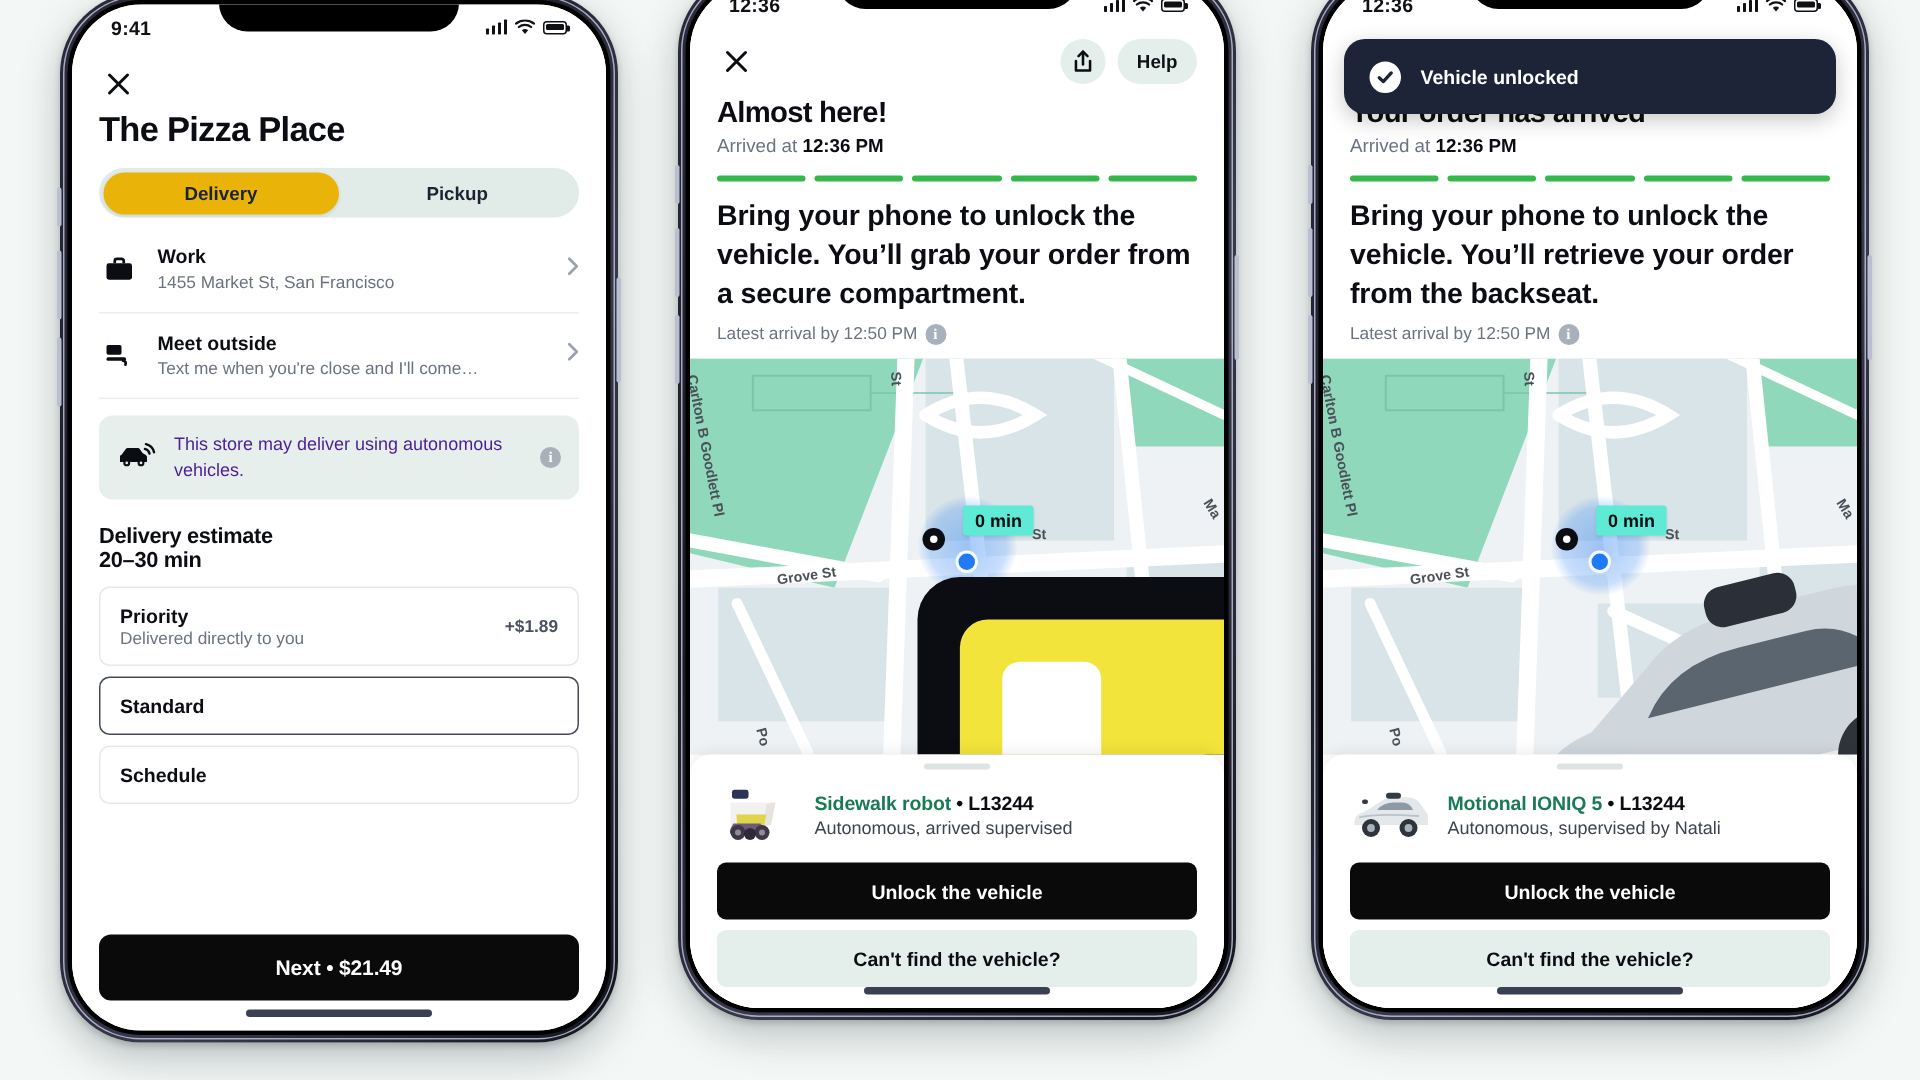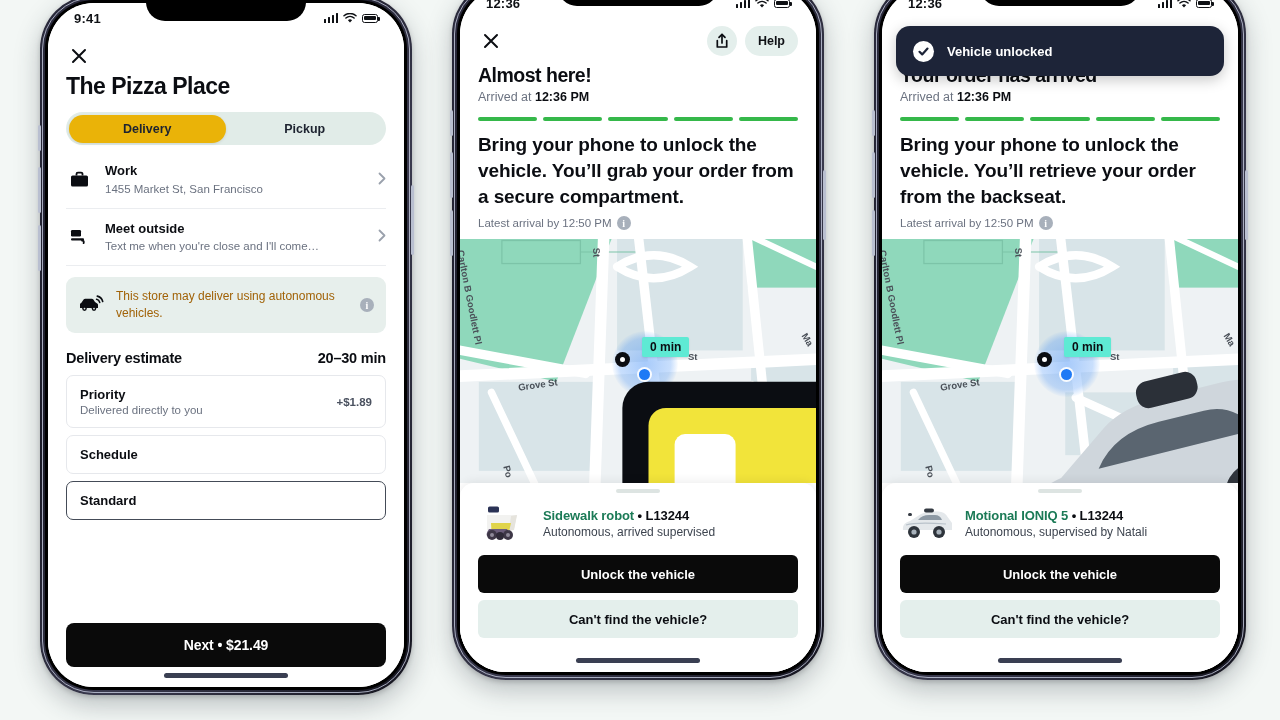--- a/index.html
+++ b/index.html
@@ -102,29 +102,29 @@
   .row .txt{ flex:1; min-width:0; }
   .row .t1{ font-size:13px; font-weight:700; color:#0b0d12; line-height:1.35; }
   .row .t2{ font-size:11.5px; color:#6b7280; line-height:1.4; margin-top:1px;
             white-space:nowrap; overflow:hidden; text-overflow:ellipsis; }
   .chev{ color:#9aa1ac; font-size:15px; flex:0 0 auto; }
 
   .av-banner{
     display:flex; align-items:center; gap:12px;
     background:#e7efec; border-radius:9px; padding:11px 12px; margin:11px 0 0;
   }
-  .av-banner .bt{ flex:1; font-size:12px; color:#a16207; line-height:1.42; }
+  .av-banner .bt{ flex:1; font-size:12px; color:#4c1d95; line-height:1.42; }
   .info-i{
     width:14px; height:14px; border-radius:50%; background:#a8b0bb; color:#fff;
     font-size:10px; font-weight:700; display:flex; align-items:center; justify-content:center;
     flex:0 0 14px; font-family:"Liberation Serif", serif;
   }
   .est{
     display:flex; justify-content:space-between; align-items:baseline;
-    margin:17px 0 9px; font-size:14.5px; font-weight:800; color:#0b0d12; letter-spacing:-.2px;
+    margin:17px 0 9px; font-size:14.5px; font-weight:800; color:#0b0d12; letter-spacing:-.2px;flex-direction:column;
   }
   .opt{
     border:1px solid #e6e8ec; border-radius:7px; padding:11px 13px; margin-bottom:7px;
     display:flex; align-items:center; justify-content:space-between; cursor:pointer; background:#fff;
   }
   .opt.sel{ border:1.6px solid #444b57; }
   .opt .o1{ font-size:13px; font-weight:700; color:#0b0d12; }
   .opt .o2{ font-size:11.5px; color:#6b7280; margin-top:2px; }
   .opt .price{ font-size:11.5px; color:#4b5260; font-weight:600; }
   .spacer{ flex:1 1 auto; }
@@ -183,21 +183,21 @@
   .veh .v1 .g{ color:#1b7a56; }
   .veh .v2{ font-size:12px; color:#3d444f; margin-top:2px; }
   .btn-dark{
     background:#0a0a0a; color:#fff; border-radius:6px; height:38px;
     display:flex; align-items:center; justify-content:center;
     font-size:13px; font-weight:600; cursor:pointer; margin-bottom:7px;
   }
   .btn-soft{
     background:#e4efec; color:#0b0d12; border-radius:6px; height:38px;
     display:flex; align-items:center; justify-content:center;
-    font-size:13px; font-weight:600; cursor:pointer; margin-bottom:34px;
+    font-size:13px; font-weight:600; cursor:pointer; margin-bottom:14px;
   }
 
   
   .toast{
     position:absolute; left:14px; right:14px; top:8px; z-index:20;
     background:#1d2438; border-radius:14px; height:50px;
     display:flex; align-items:center; gap:13px; padding:0 17px;
     box-shadow:0 4px 14px rgba(0,0,0,.22);
   }
   .toast .tx{ font-size:13px; font-weight:600; color:#fff; }
@@ -311,26 +311,26 @@
             </div>
 
             <div class="opt">
               <span>
                 <span class="o1" style="display:block">Priority</span>
                 <span class="o2" style="display:block">Delivered directly to you</span>
               </span>
               <span class="price">+$1.89</span>
             </div>
 
+            <div class="opt sel">
+              <span class="o1">Standard</span>
+            </div>
+
             <div class="opt">
               <span class="o1">Schedule</span>
-            </div>
-
-            <div class="opt sel">
-              <span class="o1">Standard</span>
             </div>
           </div>
 
           <div class="spacer"></div>
 
           <div class="pad">
             <div class="cta">Next • $21.49</div>
           </div>
         </div>
 

